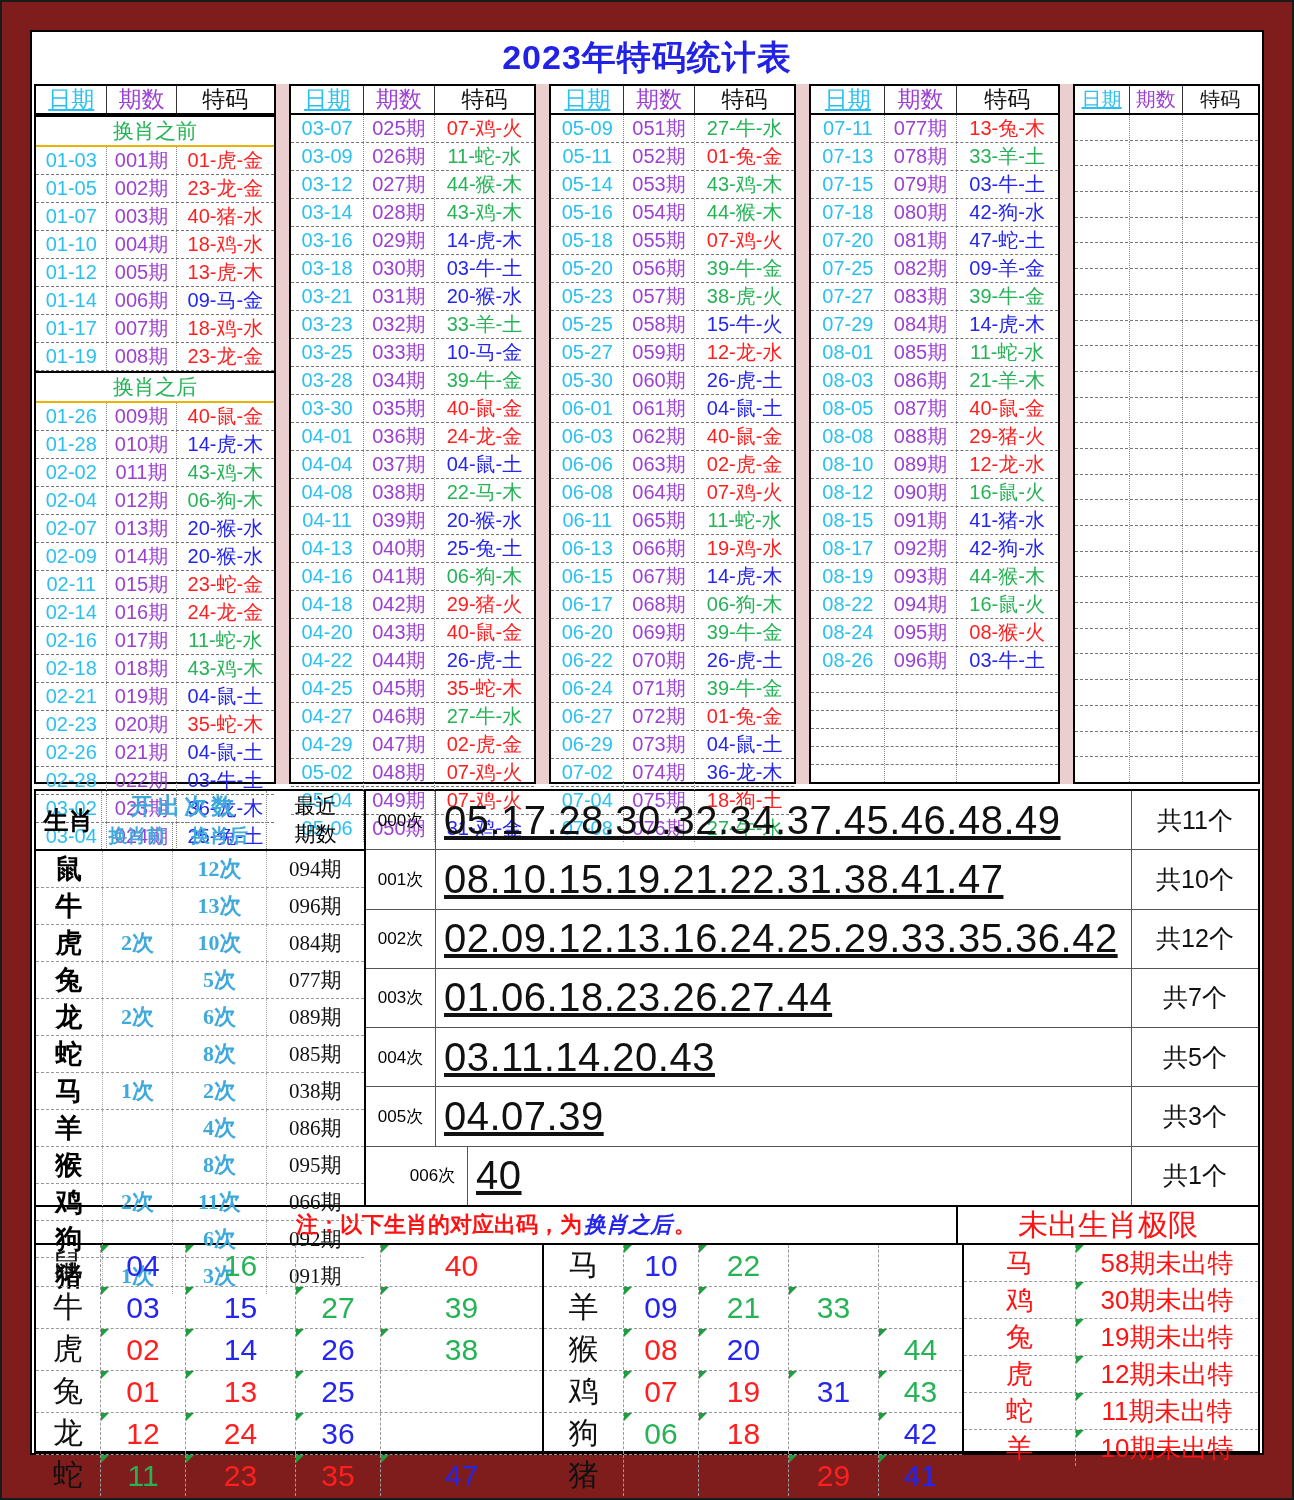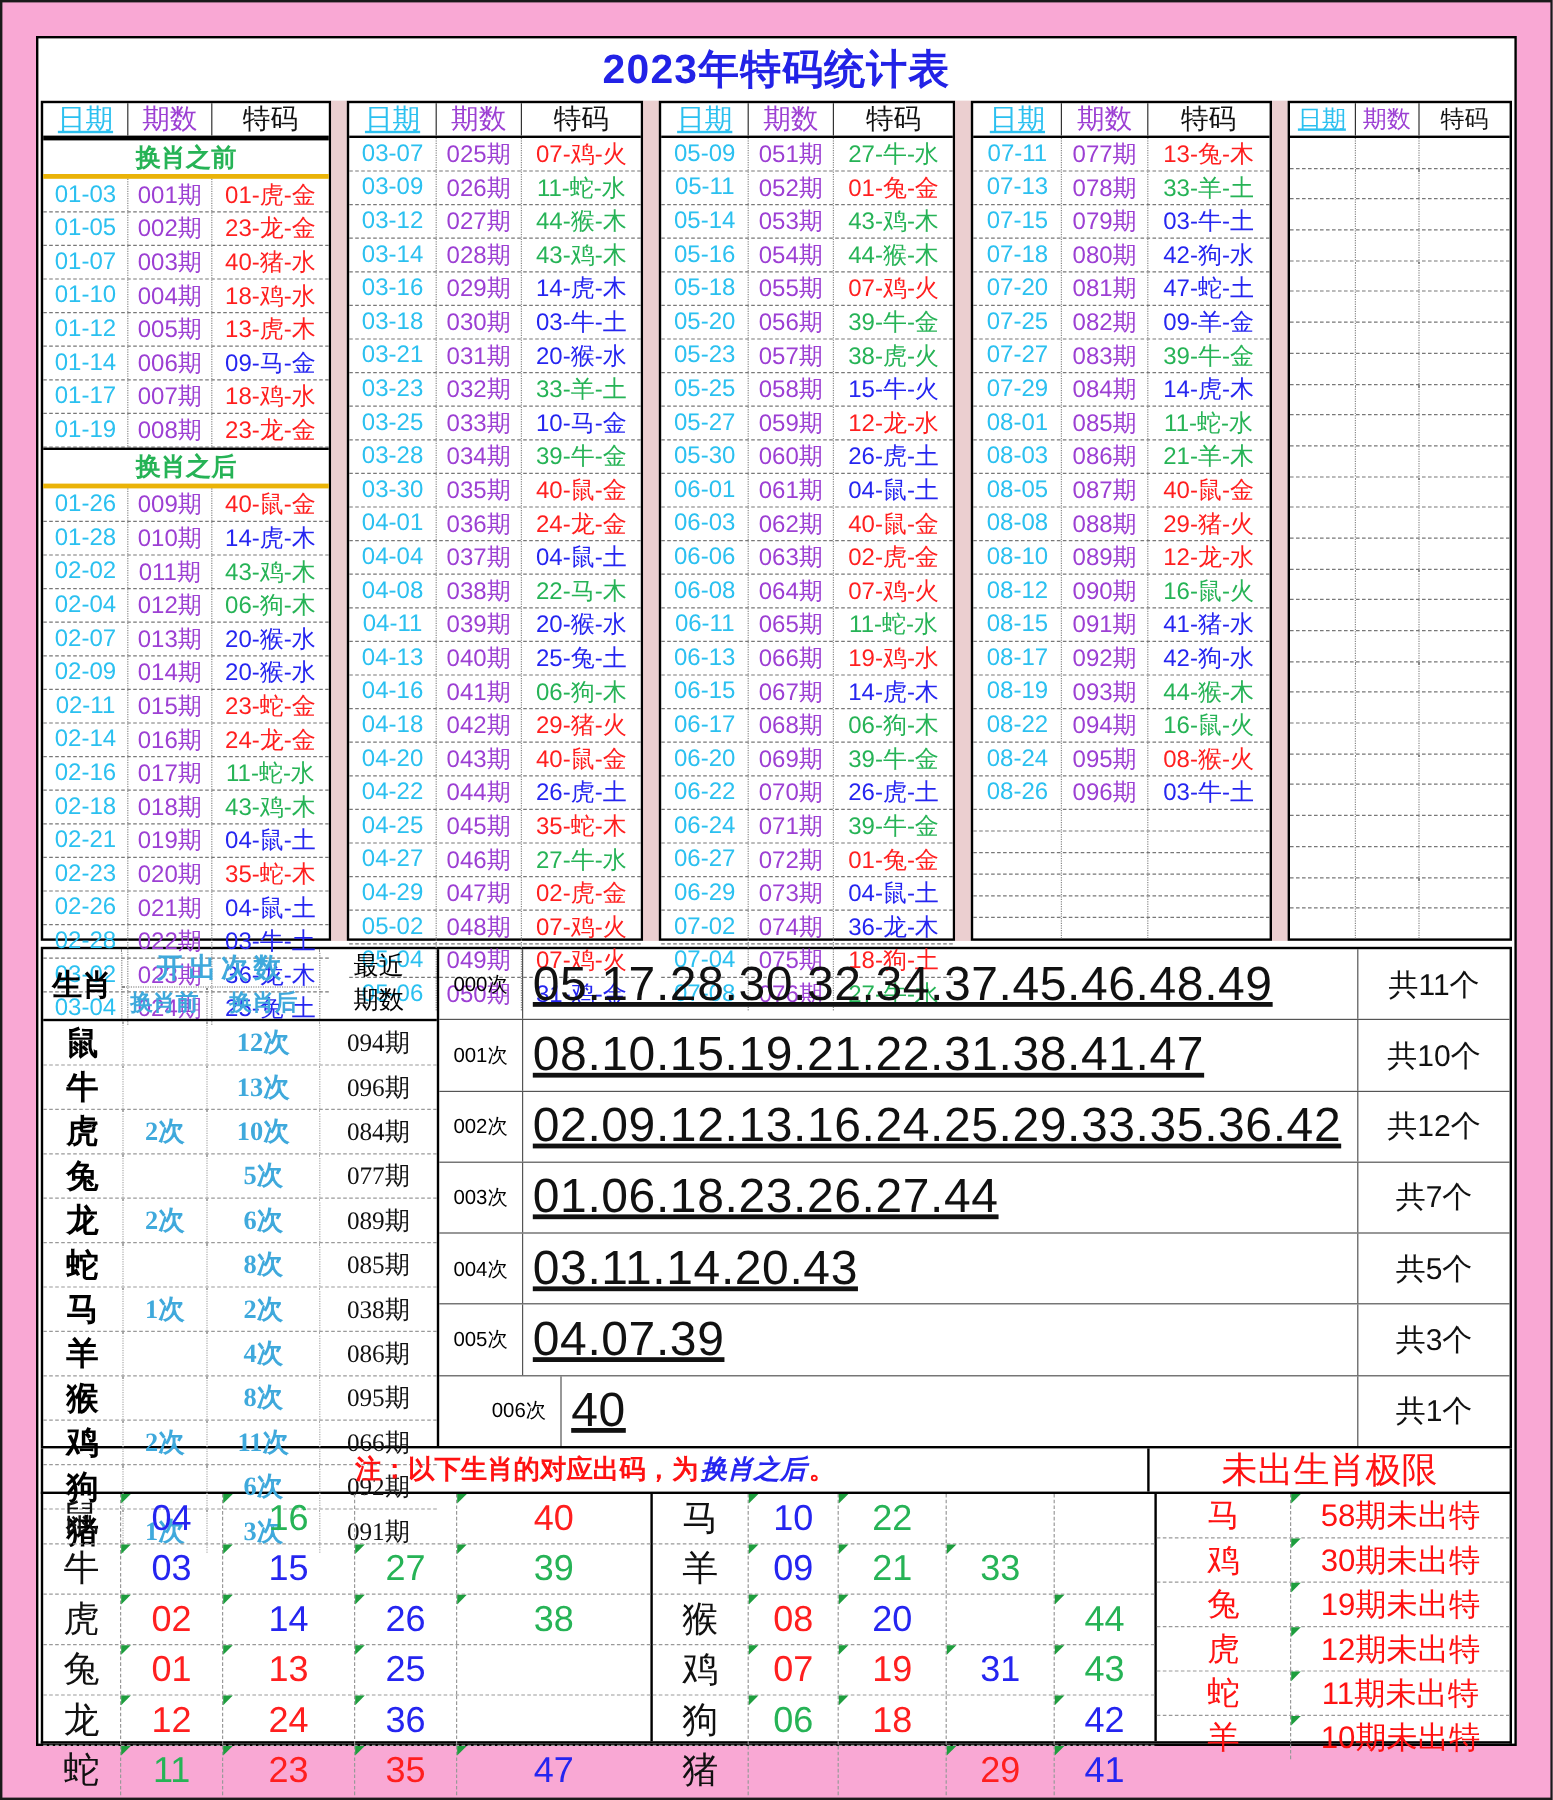--- a/index.html
+++ b/index.html
@@ -1,17 +1,17 @@
 <!DOCTYPE html>
 <html><head>
 <meta charset="utf-8">
 <style>
   * { box-sizing: border-box; margin: 0; padding: 0; }
   body { width: 1294px; height: 1500px; font-family: "Liberation Sans", "DejaVu Sans", sans-serif; }
-  .frame { width: 1294px; height: 1500px; background: #f9a8d4; border: 2px solid #1a1a1a; padding: 28px; }
+  .frame { width: 1294px; height: 1500px; background: #7f1d1d; border: 2px solid #1a1a1a; padding: 28px; }
   .panel { width: 1234px; background: #fff; border: 2px solid #000; padding: 0 2px; }
 
   
   .title-row { height: 52px; display: flex; align-items: center; justify-content: center;
                font-size: 34px; font-weight: 700; letter-spacing: 1px; }
   .title-main { color: #2222E6; }
   .title-suffix { color: #FF1D1D; }
 
   
   .grid { display: flex; height: 700px; background: #EBCFD0; }
@@ -21,23 +21,23 @@
   .g-head { display: flex; height: 29px; border-bottom: 2px solid #000; font-size: 23px; font-weight: 400; }
   .g5 .g-head { font-size: 20px; }
   .g-head .gc { border-right: 1px solid #333; }
   .g-head .gc:last-child { border-right: none; }
   .gc { display: flex; align-items: center; justify-content: center; height: 100%; }
   .gc-date { width: 30%; border-right: 1px dotted #888; }
   .gc-period { width: 29%; border-right: 1px dotted #888; }
   .gc-code { width: 41%; }
   .g-row { display: flex; flex: 1; border-bottom: 1px dashed #777; font-size: 20px; }
   .g-row:last-child { border-bottom: none; }
-  .g-row.section { border-top: 2px solid #000; border-bottom: 4px solid #eab308;
+  .g-row.section { border-top: 2px solid #000; border-bottom: 2px solid #eab308;
                    align-items: center; justify-content: center;
-                   font-weight: 700; font-size: 21px; color: #26B356; }
+                   font-weight: 400; font-size: 21px; color: #26B356; }
   .hd-date { color: #2BC0F0; text-decoration: underline; }
   .hd-period { color: #9C3FD3; }
   .hd-code { color: #111; }
   .t-date { color: #2BC0F0; }
   .t-period { color: #9C3FD3; }
   .t-red { color: #FF1F1F; } .t-blue { color: #2525F0; } .t-green { color: #26B356; }
 
   
   .stats { display: flex; border: 2px solid #000; height: 418px; margin-top: 5px; }
   .z-table { width: 330px; border-right: 2px solid #000; display: flex; flex-direction: column; }

